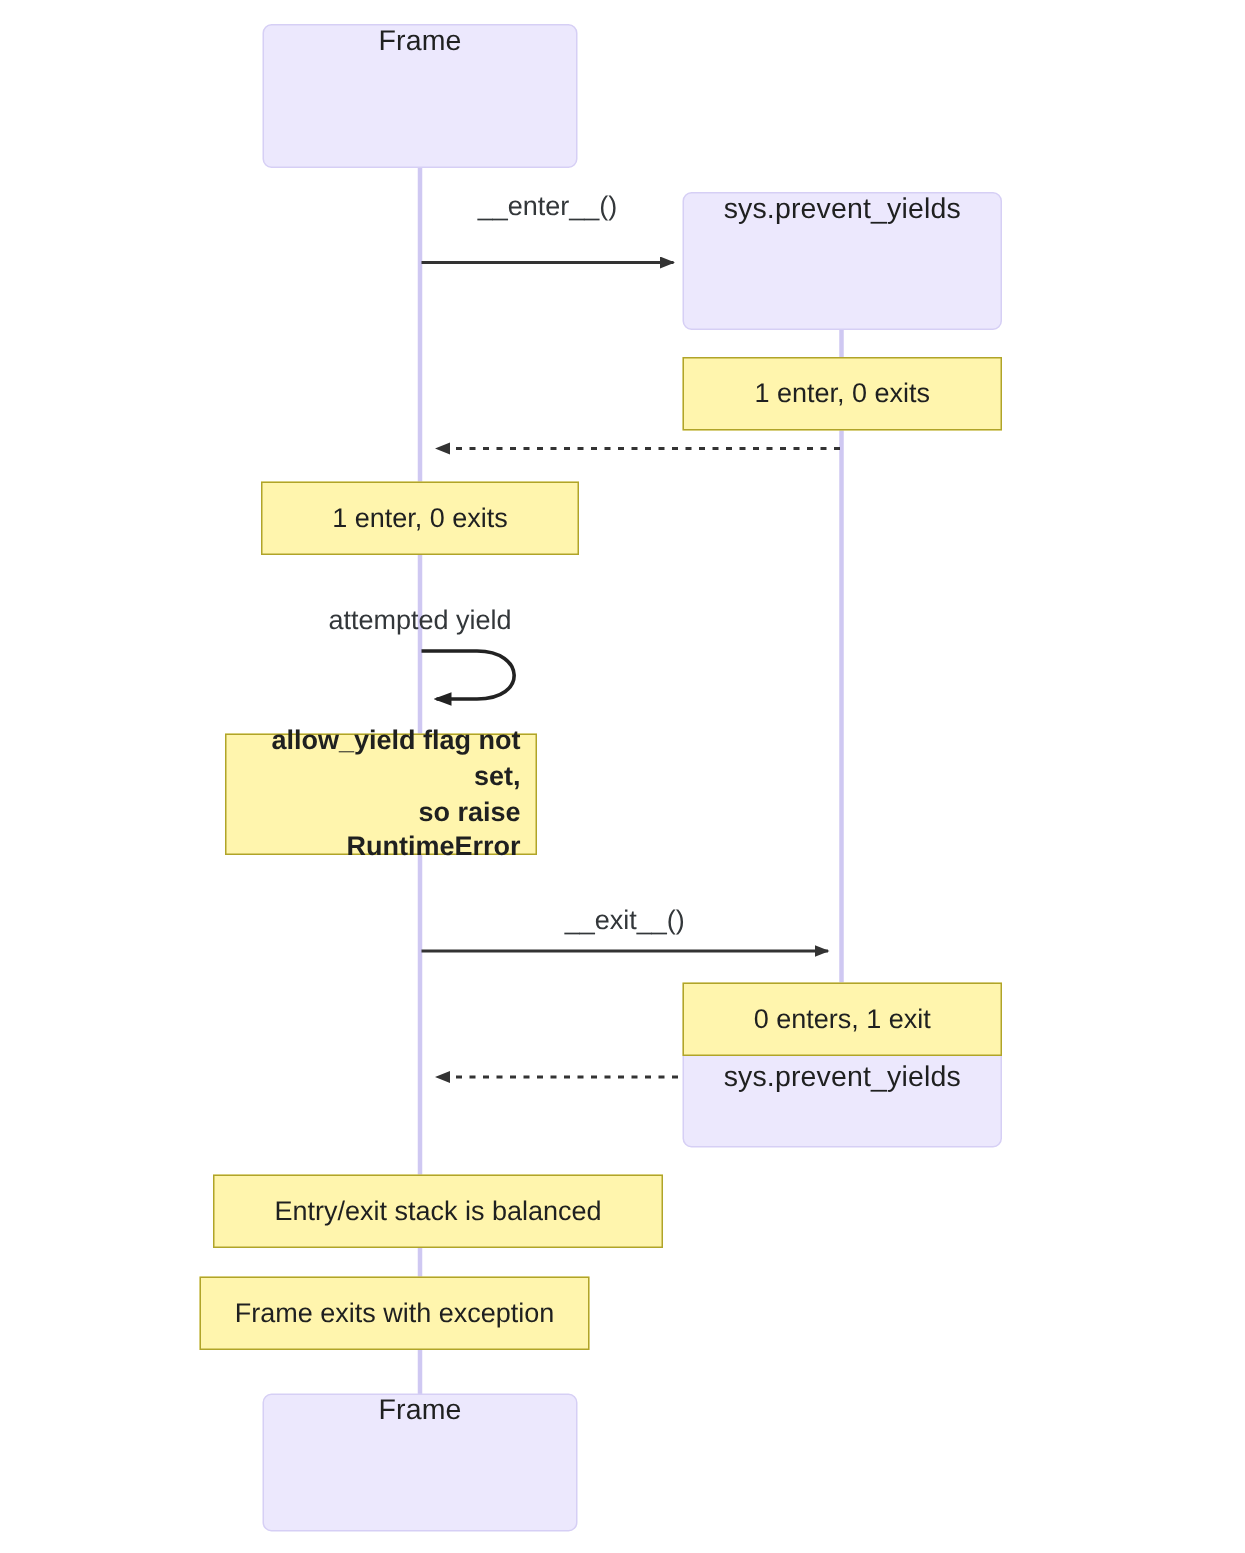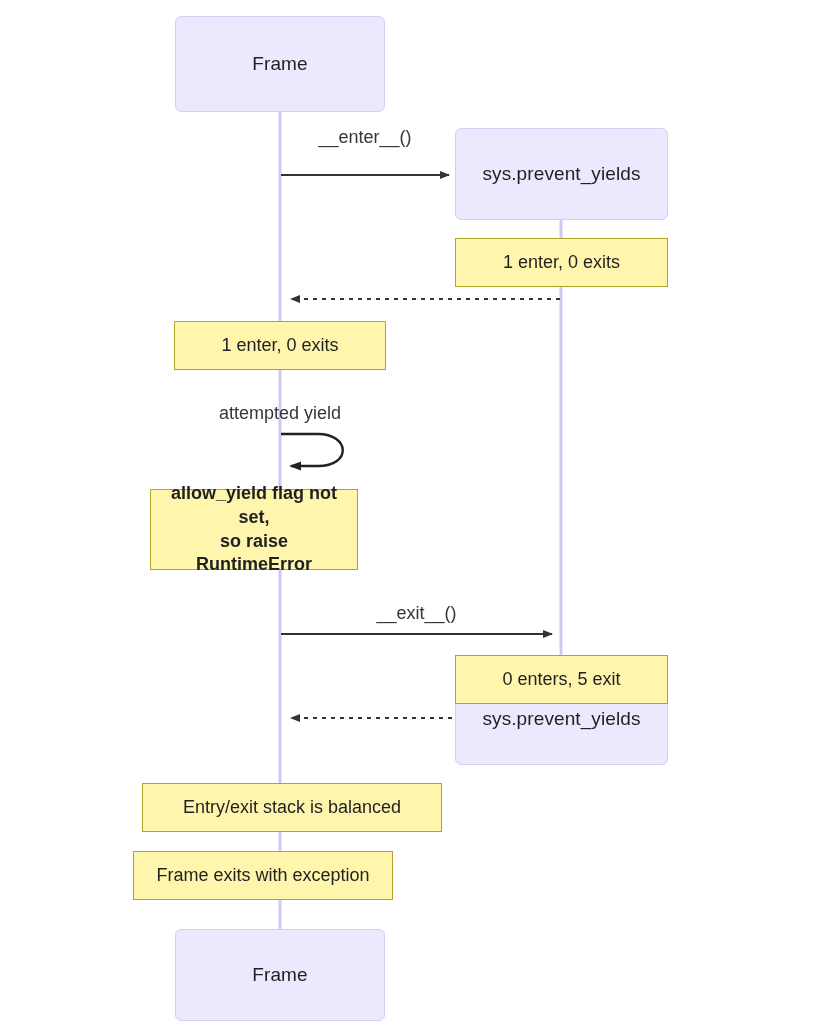--- a/index.html
+++ b/index.html
@@ -29,37 +29,36 @@
     overflow: visible;
   }
   
   .actor-box {
     position: absolute;
     box-sizing: border-box;
     background: #ECE8FD;
     border: 1px solid #D6CFF5;
     border-radius: 6px;
     display: flex;
-    align-items: center;
     justify-content: center;
     color: #1f2020;
     font-size: 19px;
     font-family: "Liberation Sans", sans-serif;
     letter-spacing: 0.1px;
   }
   
   .note-box {
     position: absolute;
     box-sizing: border-box;
     background: #FFF5AD;
     border: 1px solid #B0A429;
     display: flex;
     align-items: center;
     justify-content: center;
-    text-align: center;
+    text-align: right;
     color: #1f2020;
     font-size: 18px;
     line-height: 1.32;
     font-family: "Liberation Sans", sans-serif;
     padding: 2px 10px;
     white-space: pre-line;
   }
   
   .msg-label {
     position: absolute;
@@ -153,21 +152,21 @@
   <div class="note-box" style="left:150px; top:489px; width:208px; height:81px;font-weight:bold;">
     <span>allow_yield flag not set,
 so raise RuntimeError</span>
   </div>
 
   <div class="actor-box" style="left:455px; top:655px; width:213px; height:110px; align-items:flex-end; padding-bottom:34px;">
     <span>sys.prevent_yields</span>
   </div>
 
   <div class="note-box" style="left:455px; top:655px; width:213px; height:49px;">
-    <span>0 enters, 5 exit</span>
+    <span>0 enters, 1 exit</span>
   </div>
 
   <div class="note-box" style="left:130px; top:783px; width:300px; height:49px;margin-left:12px;">
     <span>Entry/exit stack is balanced</span>
   </div>
 
   <div class="note-box" style="left:133px; top:851px; width:260px; height:49px;">
     <span>Frame exits with exception</span>
   </div>
 

